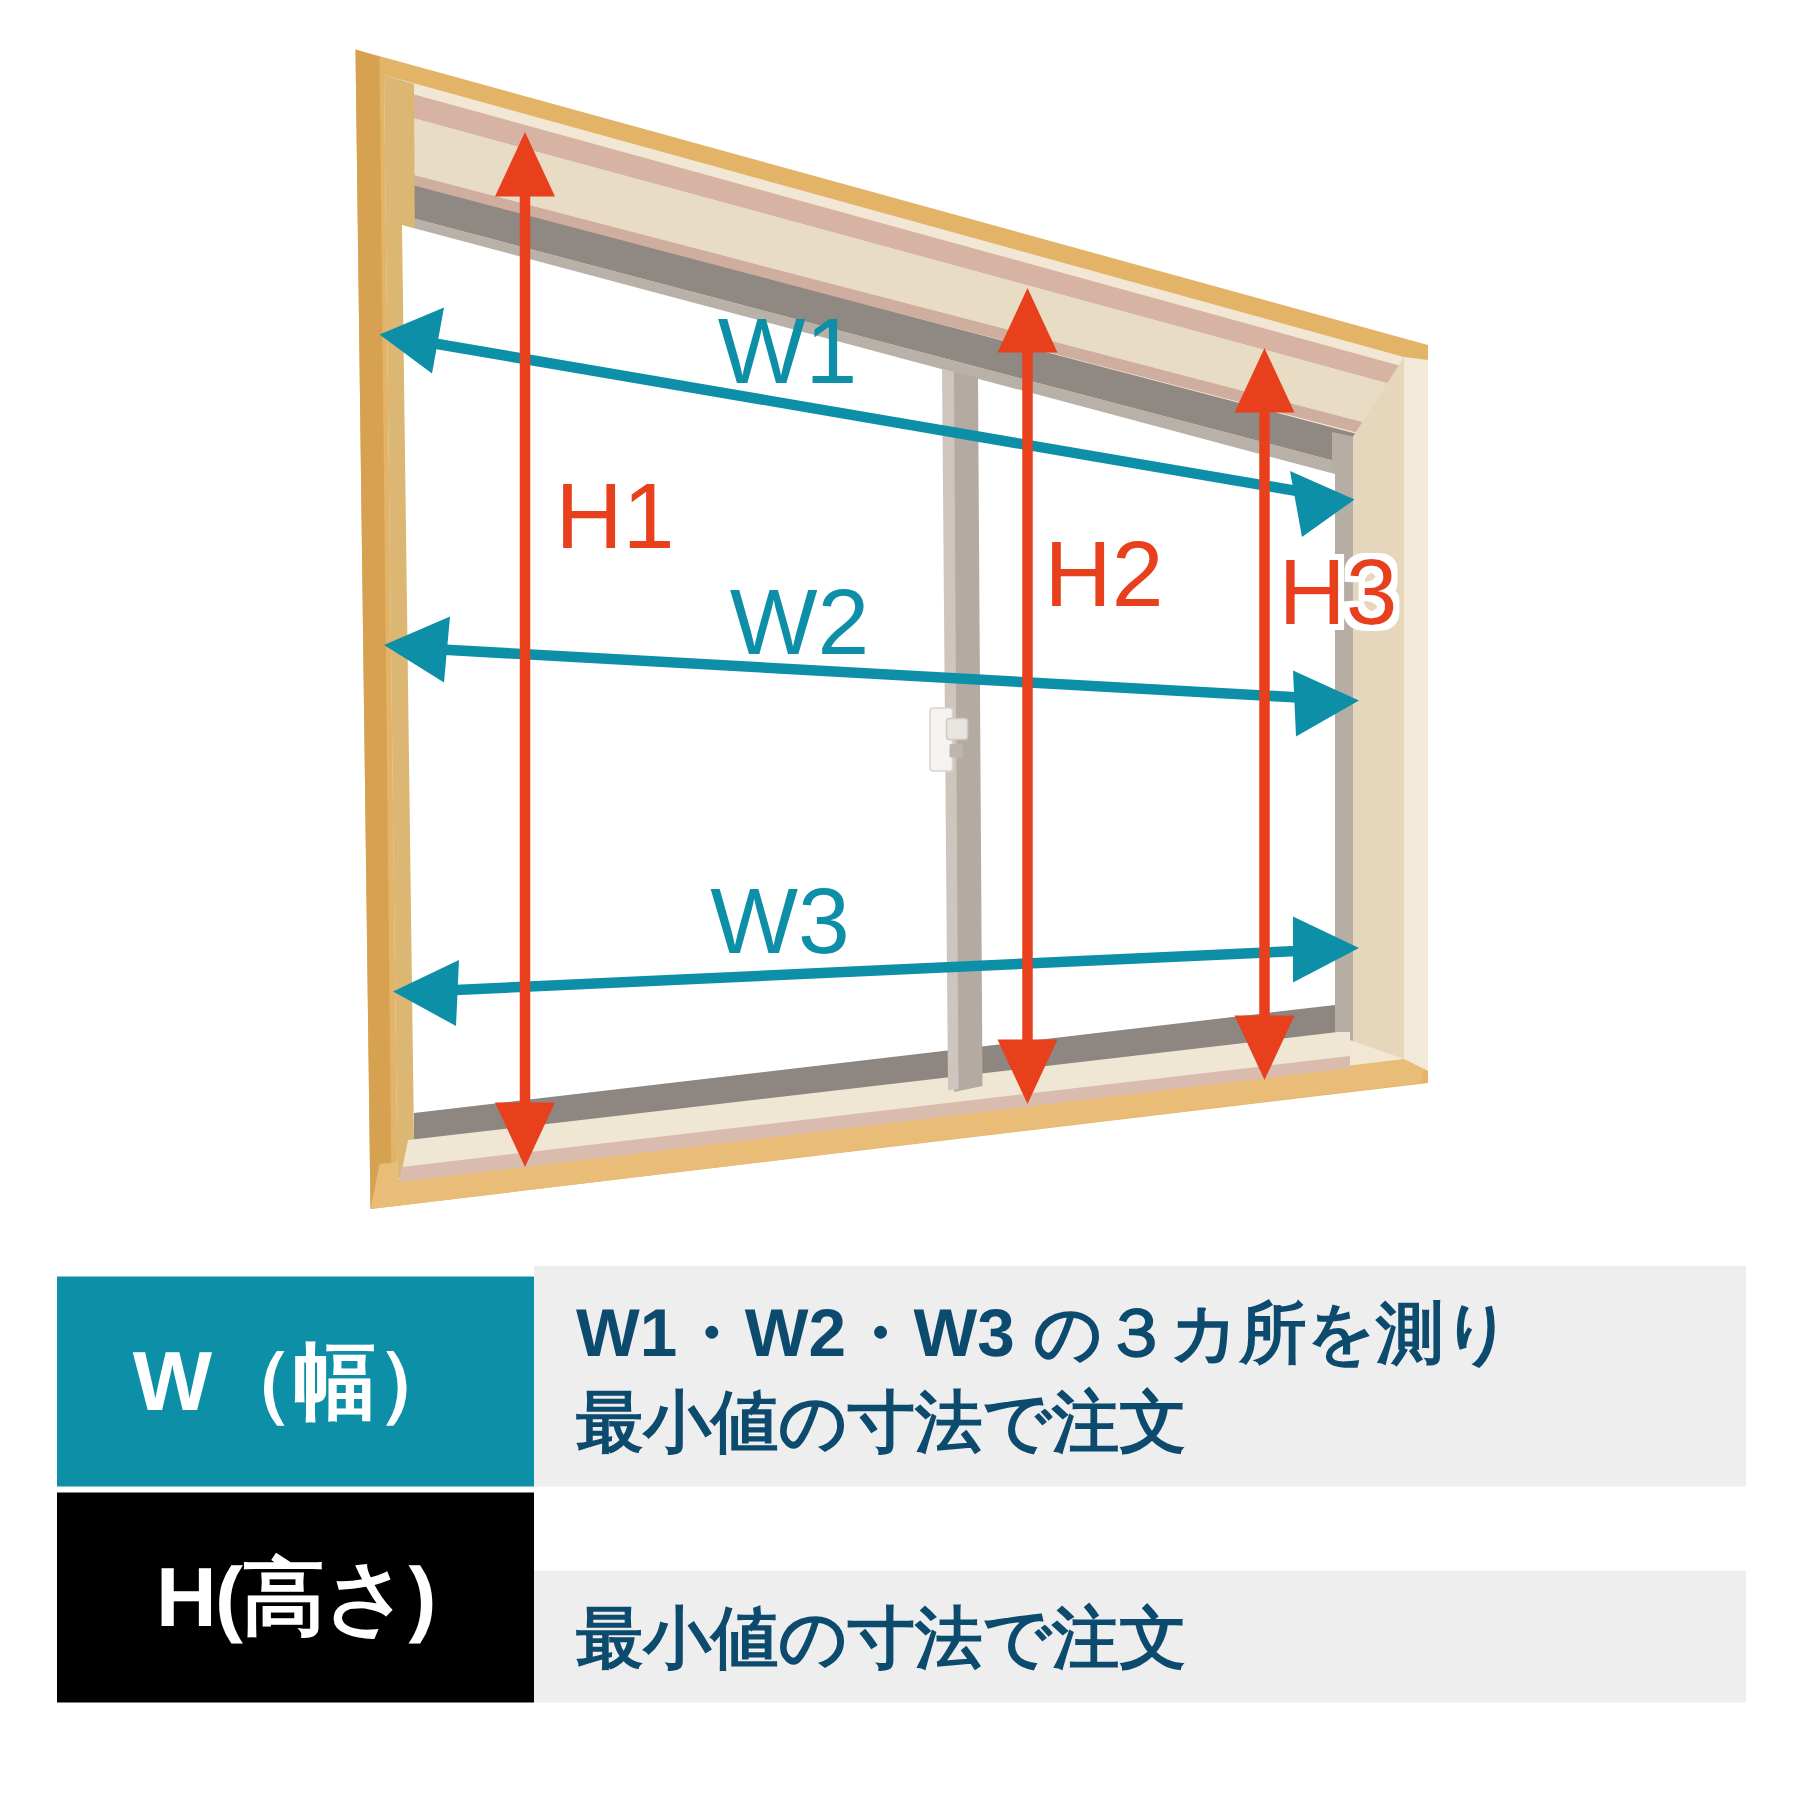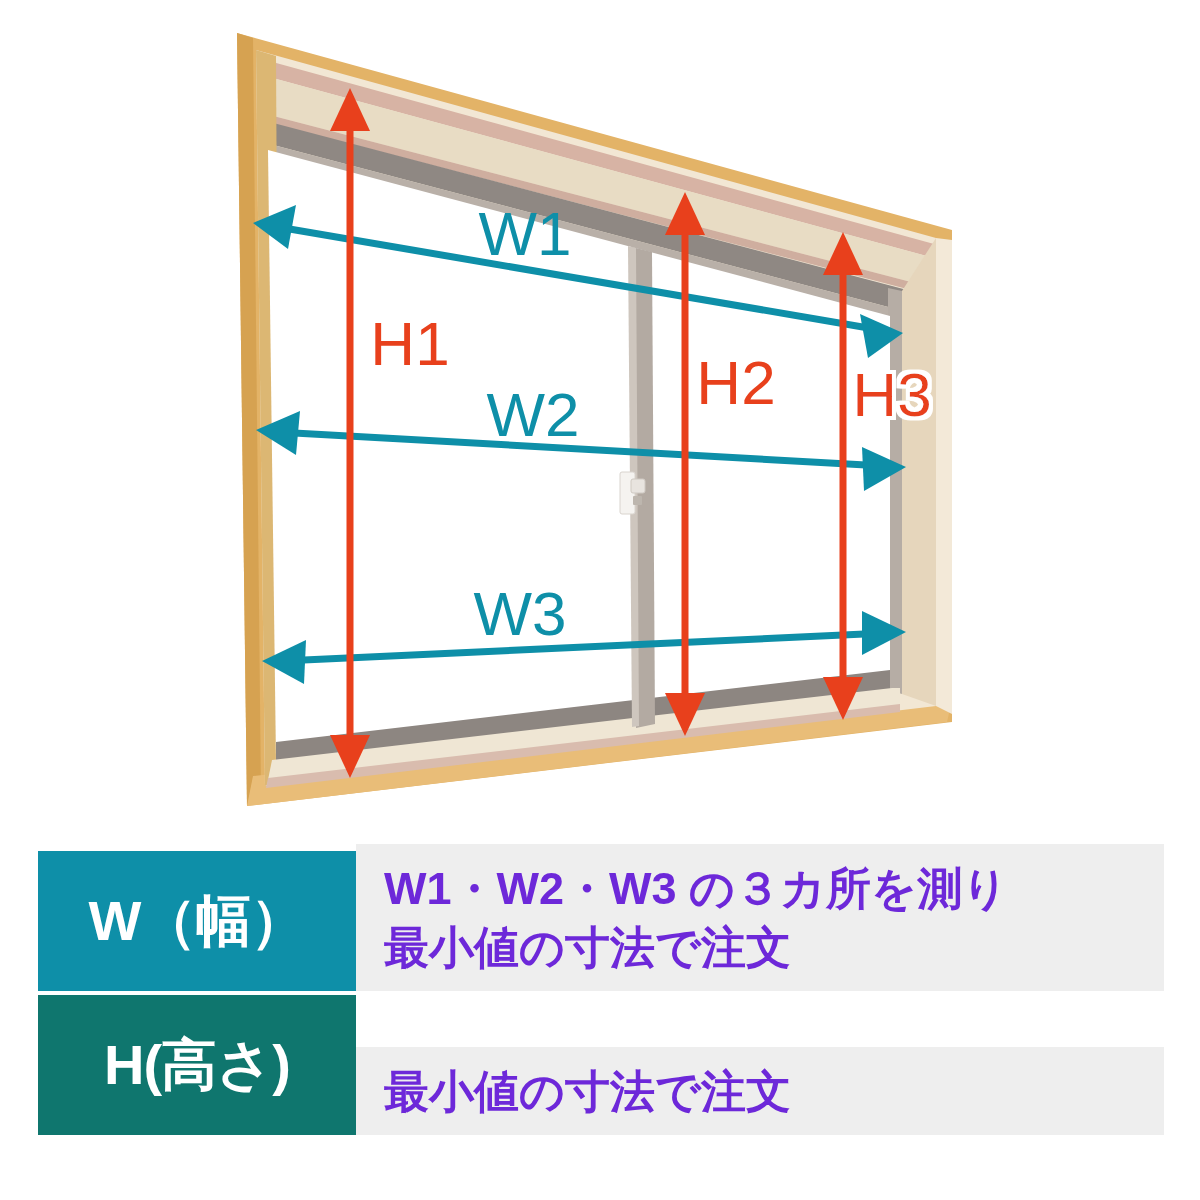--- a/index.html
+++ b/index.html
@@ -64,28 +64,28 @@
   .legend-desc {
     flex: 1 1 auto;
     background: #eeeeee;
     box-sizing: border-box;
     padding: 16px 10px 14px 28px;
     display: flex;
     flex-direction: column;
     justify-content: center;
   }
   .legend-desc .line {
-    color: #6d28d9;
+    color: #0c4a6e;
     font-size: 45px;
     font-weight: 700;
     line-height: 1.3;
     white-space: nowrap;
   }
   .key-w { background: #0e8fa8; }
-  .key-h { background: #0f766e; }
+  .key-h { background: #000000; }
 </style>
 </head>
 <body>
 
 <div id="page" data-name="page-root">
 
   <div id="diagram" data-name="window-measurement-diagram">
     <svg width="1200" height="830" viewBox="0 0 1200 830" xmlns="http://www.w3.org/2000/svg">
       <defs>
 

